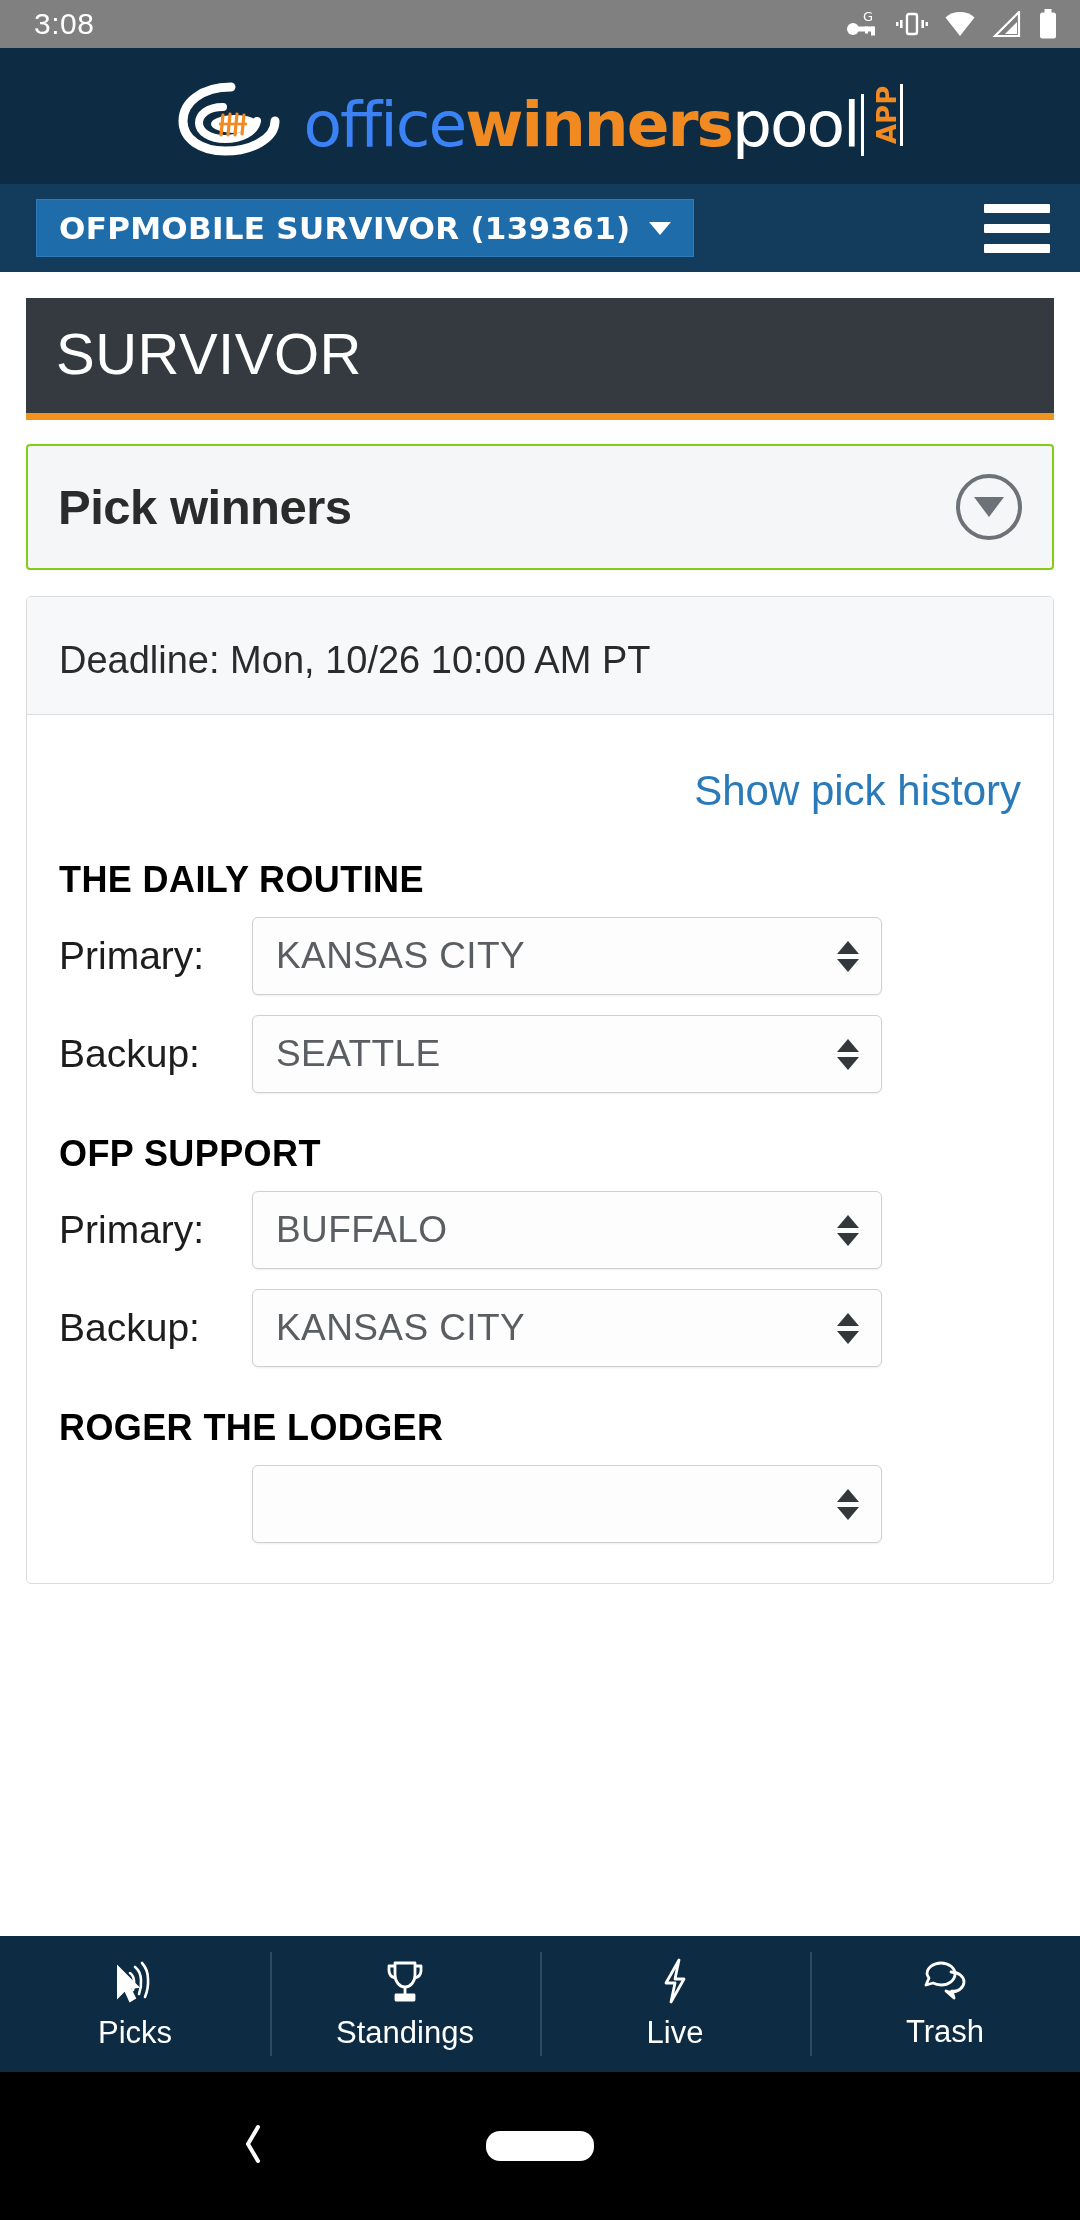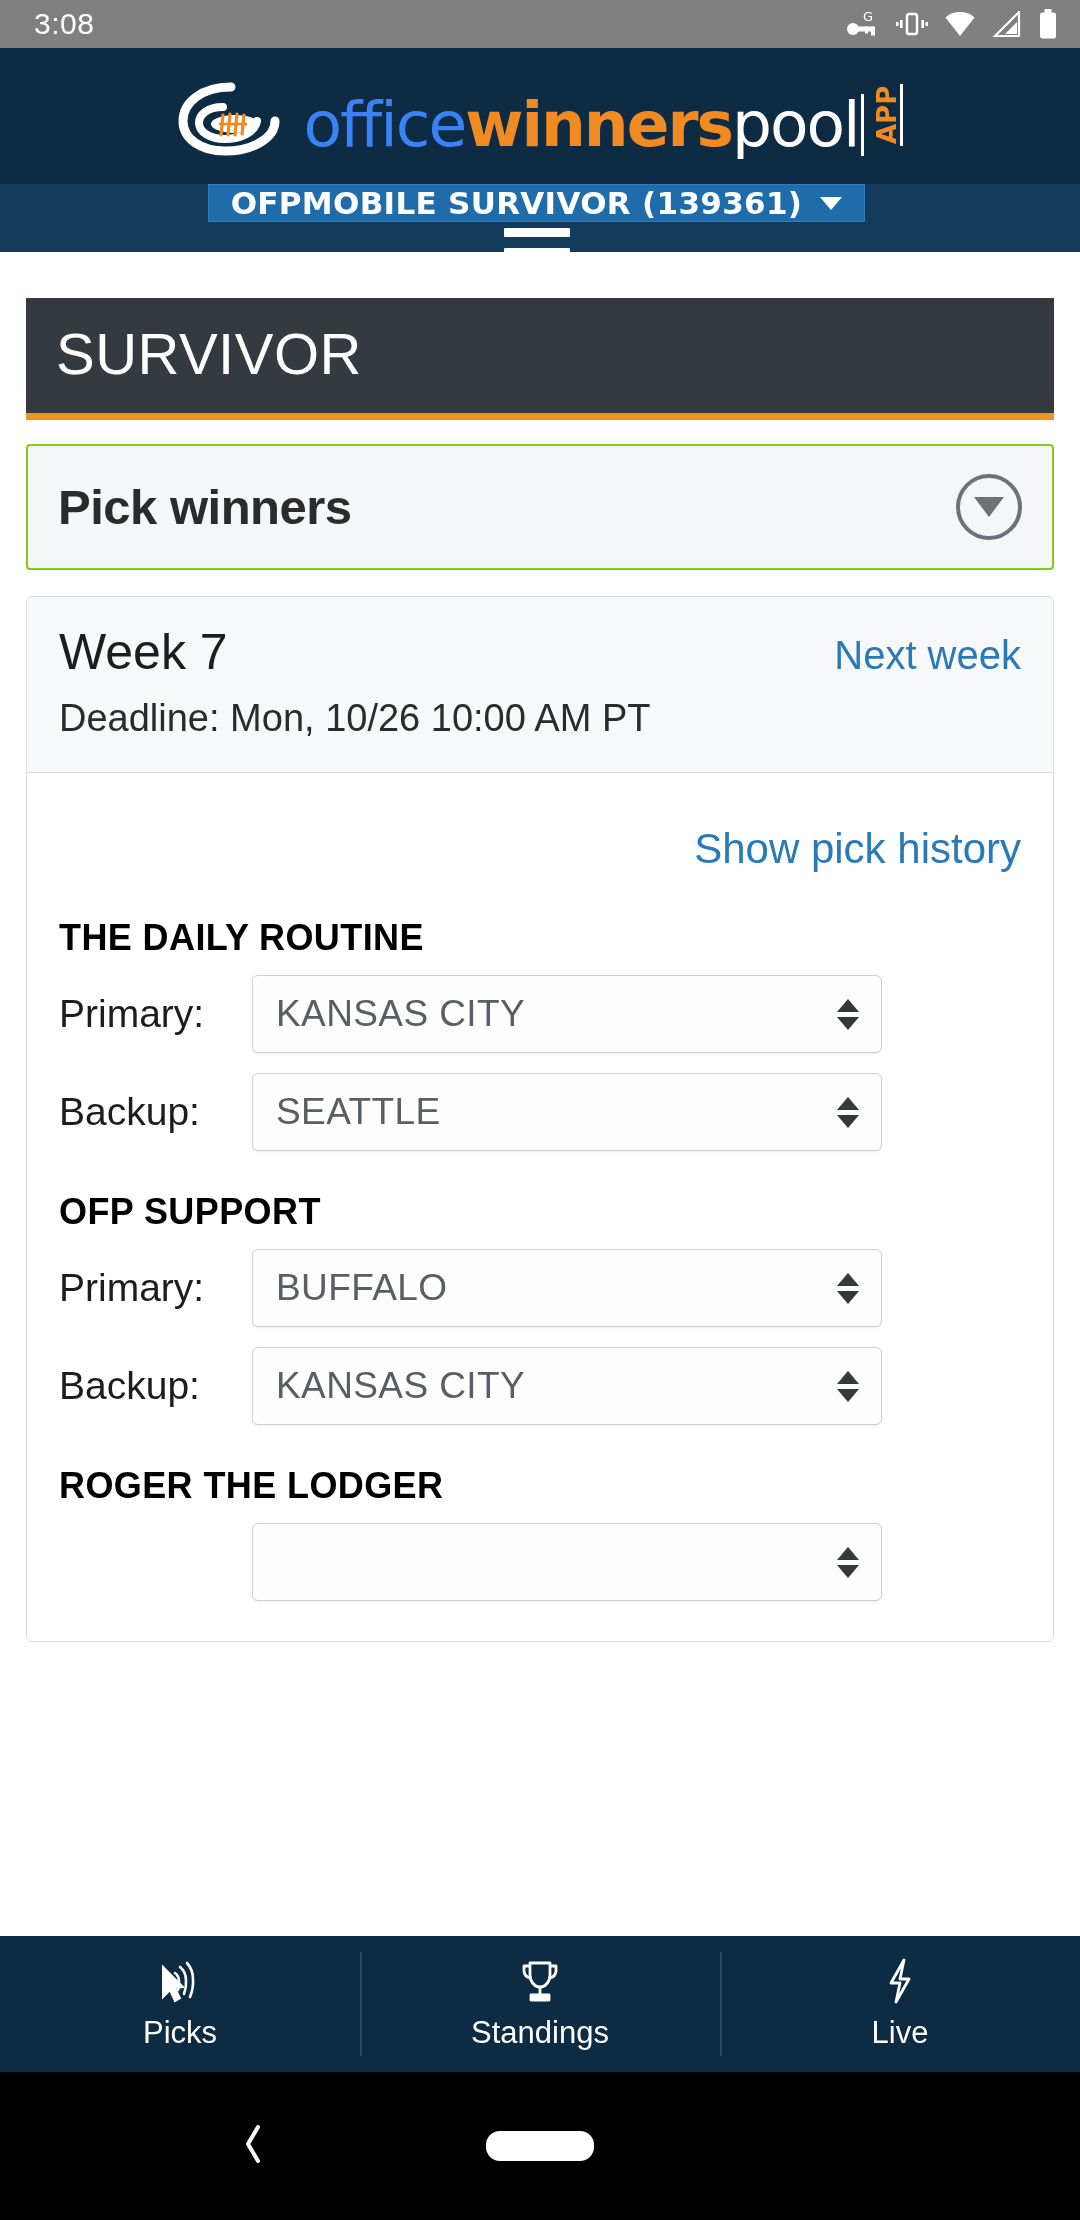--- a/index.html
+++ b/index.html
@@ -41,24 +41,23 @@
     color:#f18a21; font-weight:700; font-size:26px;
     writing-mode:vertical-rl; transform:rotate(180deg);
     letter-spacing:0px; margin-left:6px; line-height:1;
     border-left:3px solid #fff; padding-left:0px;
     height:62px; display:flex; align-items:center; justify-content:center;
   }
   .bt-divider { width:3px; height:62px; background:#fff; margin:0 4px 0 2px; align-self:flex-end; }
 
   
   .poolbar {
-    background:#123b5c; height:68px;
+    background:#123b5c; height:88px;
     display:flex; align-items:center; justify-content:space-between;
-    padding:0 26px 0 19px;
-    flex-direction:column;
+    padding:0 26px 0 36px;
   }
   .pool-select {
     background:#1f6cab; color:#fff;
     height:58px; padding:0 22px;
     display:flex; align-items:center; gap:18px;
     border:1px solid #2f7cbb;
   }
   .pool-label {
     font-family:"DejaVu Sans", sans-serif;
     font-size:31px; font-weight:700; letter-spacing:0.3px;
@@ -263,24 +262,20 @@
 
     <div class="panel">
       <h2>Pick winners</h2>
       <span class="circle-btn">
           <i></i>
         </span>
     </div>
 
     <div class="card">
       <div class="card-head">
-        <div class="card-head-row">
-          <span class="week-title">Week 7</span>
-          <a href="#" class="link">Next week</a>
-        </div>
         <div class="deadline">Deadline: Mon, 10/26 10:00 AM PT</div>
       </div>
 
       <div class="card-body">
         <div class="history-row">
           <a href="#" class="link">Show pick history</a>
         </div>
 
         <div class="group">
           <div class="group-title">THE DAILY ROUTINE</div>
@@ -373,20 +368,29 @@
       <span class="tab-label">Standings</span>
     </div>
     <div class="tab">
       <span>
         <svg width="40" height="48" viewBox="0 0 40 48" fill="none" stroke="#fff" stroke-width="2.8" stroke-linejoin="round">
           <path d="M24 3 L11 26 L20 26 L16 45 L29 22 L20 22 Z"></path>
         </svg>
       </span>
       <span class="tab-label">Live</span>
     </div>
+    <div class="tab">
+      <span>
+        <svg width="48" height="46" viewBox="0 0 48 46" fill="none" stroke="#fff" stroke-width="2.8" stroke-linejoin="round">
+          <path d="M20 5 A14 11 0 1 1 20 27 A19 19 0 0 1 12 25 L5 27 L8 20 A11 11 0 0 1 6 16 A14 11 0 0 1 20 5 Z"></path>
+          <path d="M30 14 A13 10 0 1 1 30 34 A16 16 0 0 1 25 33 L33 40 L31 33 A10 10 0 0 0 43 24 A13 10 0 0 0 30 14 Z"></path>
+        </svg>
+      </span>
+      <span class="tab-label">Trash</span>
+    </div>
   </div>
 
   <div class="androidnav">
     <span class="nav-back">
       <svg width="34" height="46" viewBox="0 0 34 46" fill="none" stroke="#fff" stroke-width="4" stroke-linecap="round" stroke-linejoin="round">
         <path d="M22 6 L12 23 L22 40"></path>
       </svg>
     </span>
     <span class="nav-home"></span>
   </div>

